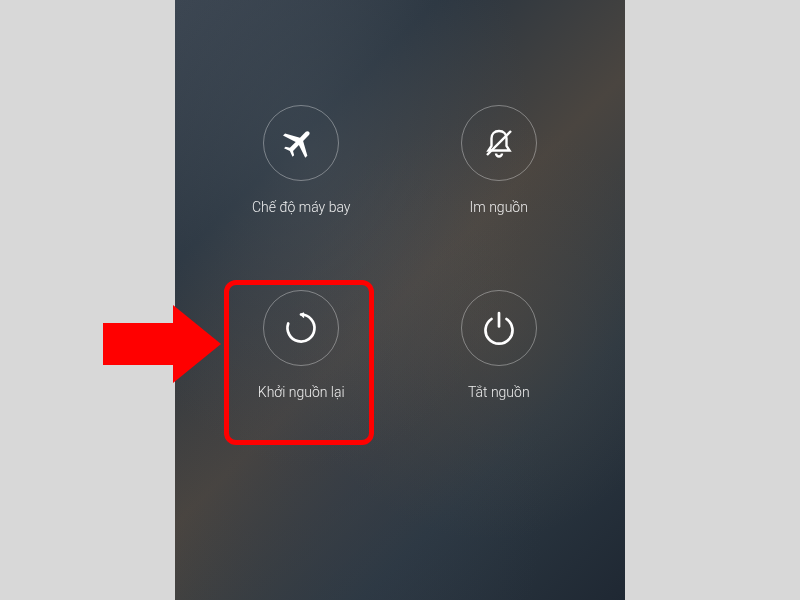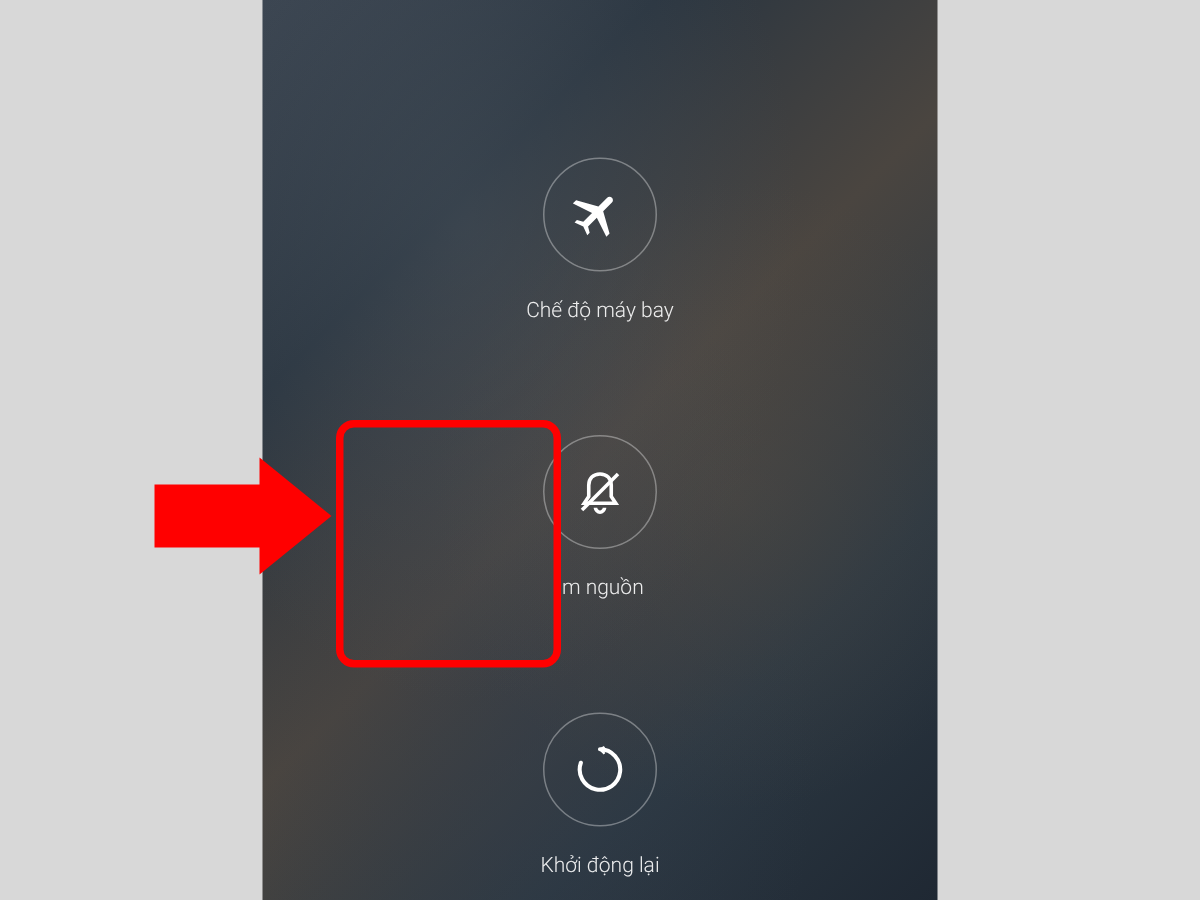--- a/index.html
+++ b/index.html
@@ -31,21 +31,21 @@
       background: radial-gradient(ellipse at 30% 25%, rgba(80,90,100,0.4), transparent 50%),
                   radial-gradient(ellipse at 70% 55%, rgba(90,80,70,0.35), transparent 45%),
                   radial-gradient(ellipse at 40% 80%, rgba(50,60,75,0.4), transparent 50%);
     }
     .options-grid {
       position: absolute;
       top: 105px;
       left: 50%;
       transform: translateX(-50%);
       display: grid;
-      grid-template-columns: 1fr;
+      grid-template-columns: 1fr 1fr;
       column-gap: 75px;
       row-gap: 75px;
       width: 320px;
     }
     .option-item {
       display: flex;
       flex-direction: column;
       align-items: center;
       gap: 18px;
       cursor: pointer;
@@ -135,22 +135,31 @@
       <div class="option-label">Im nguồn</div>
     </div>
 
     <div class="option-item">
       <div class="icon-circle">
         <svg viewBox="0 0 24 24" fill="none" stroke="white" stroke-width="1.8">
           <path d="M 12 3 A 9 9 0 1 1 3.5 9" stroke-linecap="round"></path>
           <path d="M 14 2 L 12 3 L 14 5" fill="white" stroke="white" stroke-width="1"></path>
         </svg>
       </div>
-      <div class="option-label">Khởi động lại</div>
+      <div class="option-label">Khởi nguồn lại</div>
     </div>
 
+    <div class="option-item">
+      <div class="icon-circle">
+        <svg viewBox="0 0 24 24" fill="none" stroke="white" stroke-width="1.8">
+          <path d="M 7 6 A 9 9 0 1 0 17 6" stroke-linecap="round"></path>
+          <line x1="12" y1="2" x2="12" y2="11" stroke-linecap="round"></line>
+        </svg>
+      </div>
+      <div class="option-label">Tắt nguồn</div>
+    </div>
 
   </div>
 
   <div class="highlight-box"></div>
 </div>
 
 <div class="arrow"></div>
 
 </body></html>

